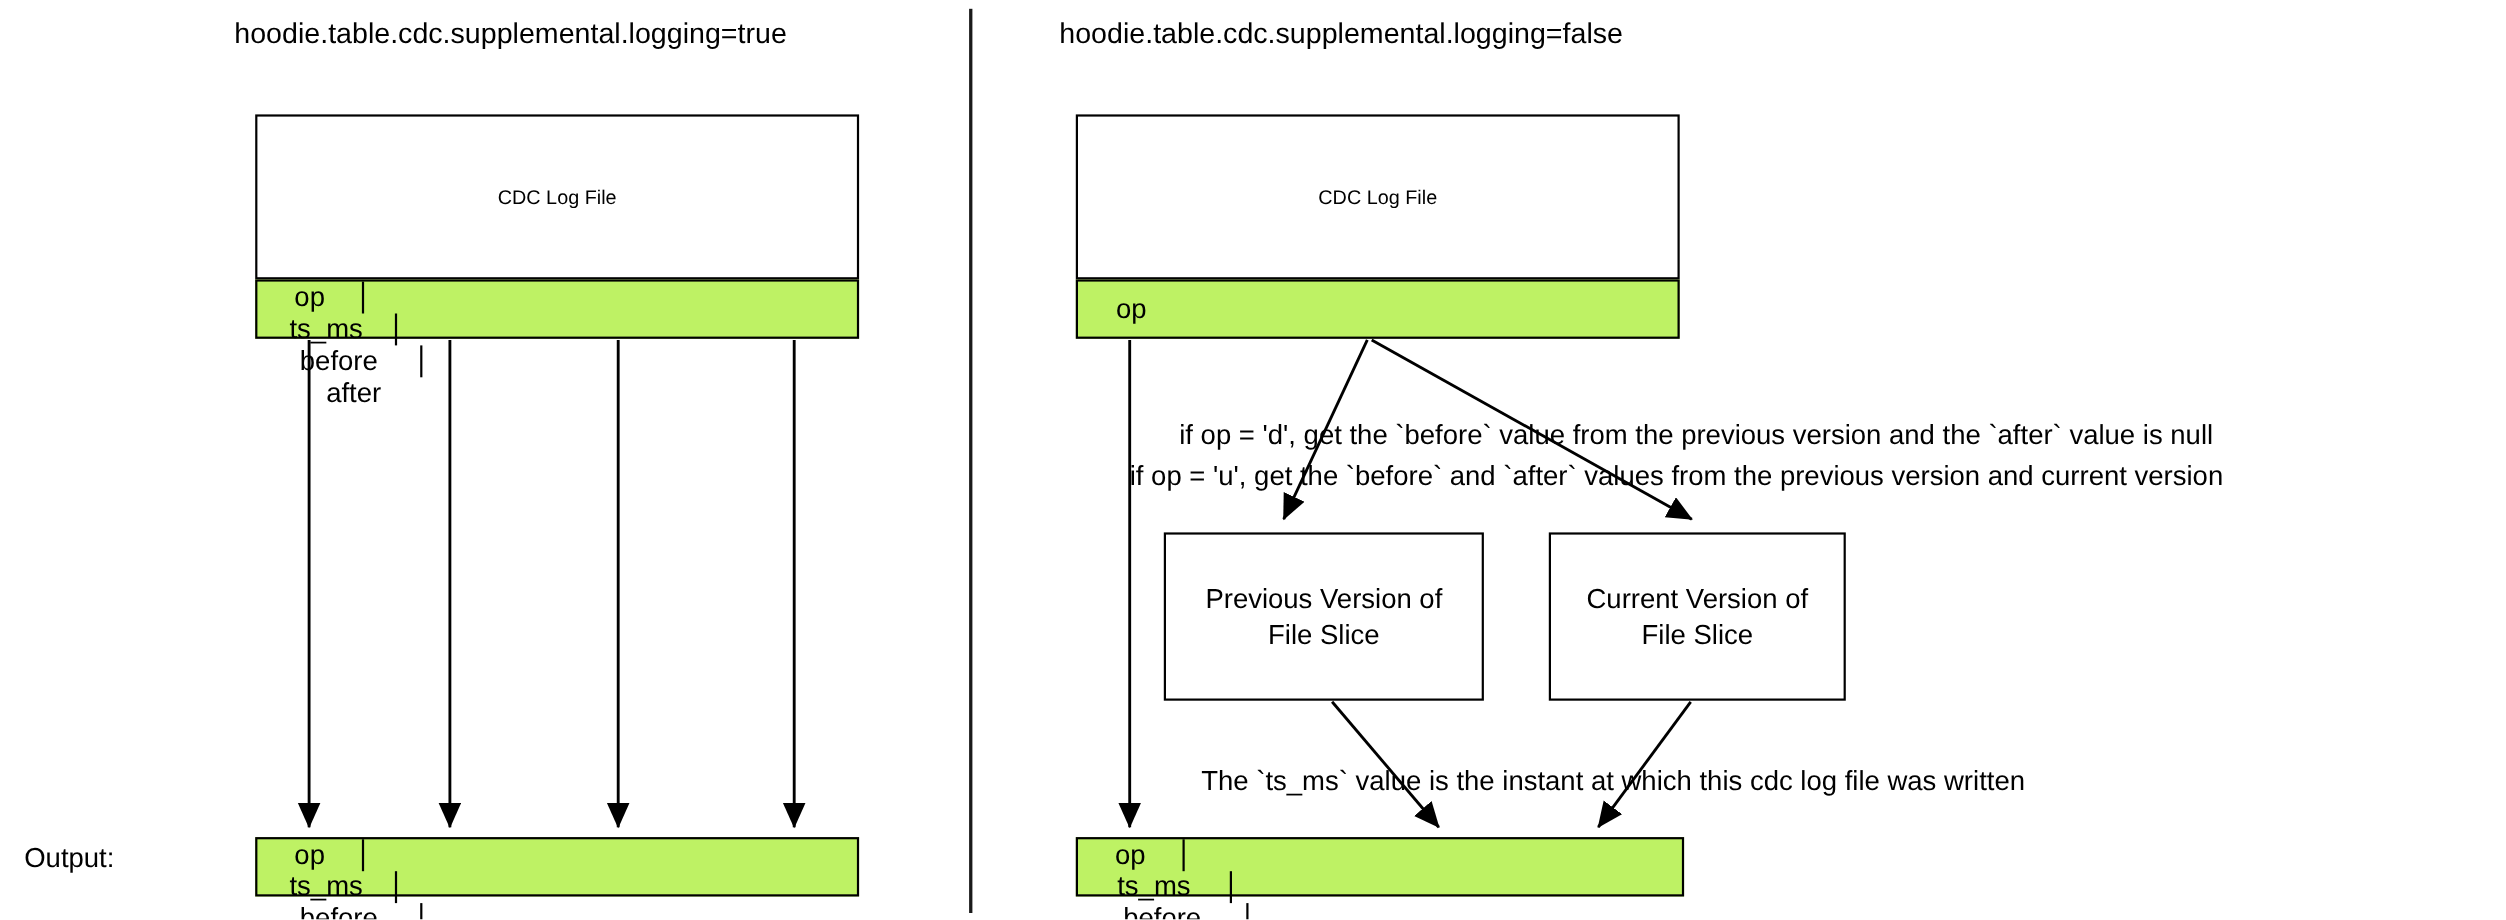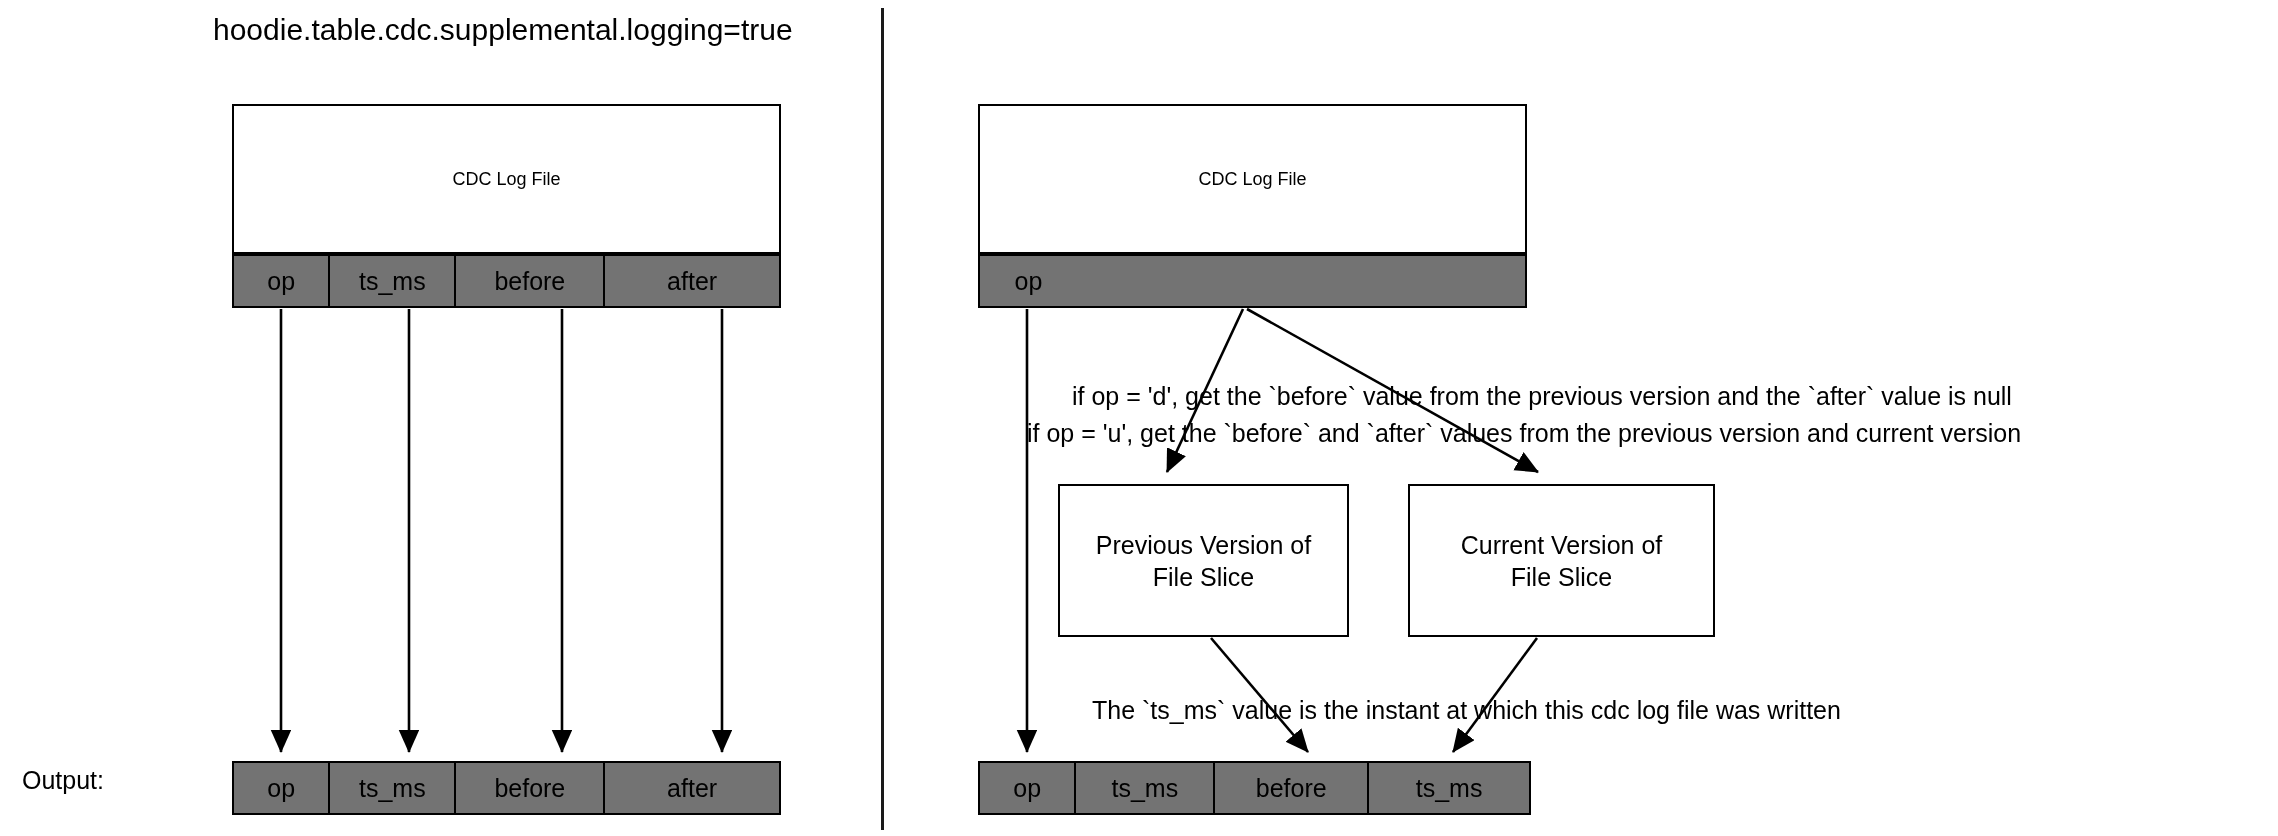--- a/index.html
+++ b/index.html
@@ -20,21 +20,21 @@
     position: absolute;
     left: 0;
     top: 0;
     width: 2278px;
     height: 836px;
     pointer-events: none;
   }
   .abs { position: absolute; }
 
   .panel-title {
-    font-size: 30px;
+    font-size: 26px;
     line-height: 32px;
     white-space: nowrap;
     text-align: right;
   }
 
   
   .box {
     box-sizing: border-box;
     border: 2.5px solid #000000;
     background: #ffffff;
@@ -55,21 +55,22 @@
     justify-content: center;
     font-size: 18px;
   }
 
   
   .cellrow {
     position: absolute;
     display: flex;
     box-sizing: border-box;
     border: 2.5px solid #000;
-    background: #737373;
+    background: #bef264;
+    flex-direction: column;
   }
   .cellrow .cell {
     box-sizing: border-box;
     border-right: 2.5px solid #000;
     display: flex;
     align-items: center;
     justify-content: center;
     font-size: 25px;
     white-space: nowrap;
     height: 100%;
@@ -99,20 +100,21 @@
 </style>
 </head>
 <body>
 
 <div id="root">
 
   <div class="divider" style="left:881px; top:8px; height:822px;"></div>
 
   <div class="panel-title abs" style="left:213px; top:14px;">hoodie.table.cdc.supplemental.logging=true</div>
 
+  <div class="panel-title abs" style="left:963px; top:14px;">hoodie.table.cdc.supplemental.logging=false</div>
 
   <div class="cdc-title-cell abs" style="left:232px; top:104px; width:549px; height:150px;">
     <span>CDC Log File</span>
   </div>
 
   <div class="cellrow" style="left:232px; top:254px; width:549px; height:54px;">
     <div class="cell" style="width:97px;">
       <span>op</span>
     </div>
     <div class="cell" style="width:127px;">
@@ -154,21 +156,21 @@
   </div>
 
   <div class="note" style="left:1072px; top:378px; width:1180px; text-align:left;">if op = 'd', get the `before` value from the previous version  and the `after` value is null</div>
   <div class="note" style="left:1027px; top:415px; width:1230px; text-align:left;">if op = 'u', get the `before` and `after` values from the previous version and current version</div>
 
   <div class="box abs" style="left:1058px; top:484px; width:291px; height:153px; flex-direction:column;">
     <span>Previous Version of</span>
     <span>File Slice</span>
   </div>
 
-  <div class="box abs" style="left:1408px; top:484px; width:307px; height:153px; flex-direction:column;">
+  <div class="box abs" style="left:1408px; top:484px; width:270px; height:153px; flex-direction:column;">
     <span>Current Version of</span>
     <span>File Slice</span>
   </div>
 
   <div class="note" style="left:1092px; top:692px; width:910px; text-align:left;">The `ts_ms` value is the instant at which this cdc log file was written</div>
 
   <div class="cellrow" style="left:978px; top:761px; width:553px; height:54px;">
     <div class="cell" style="width:97px;">
       <span>op</span>
     </div>

